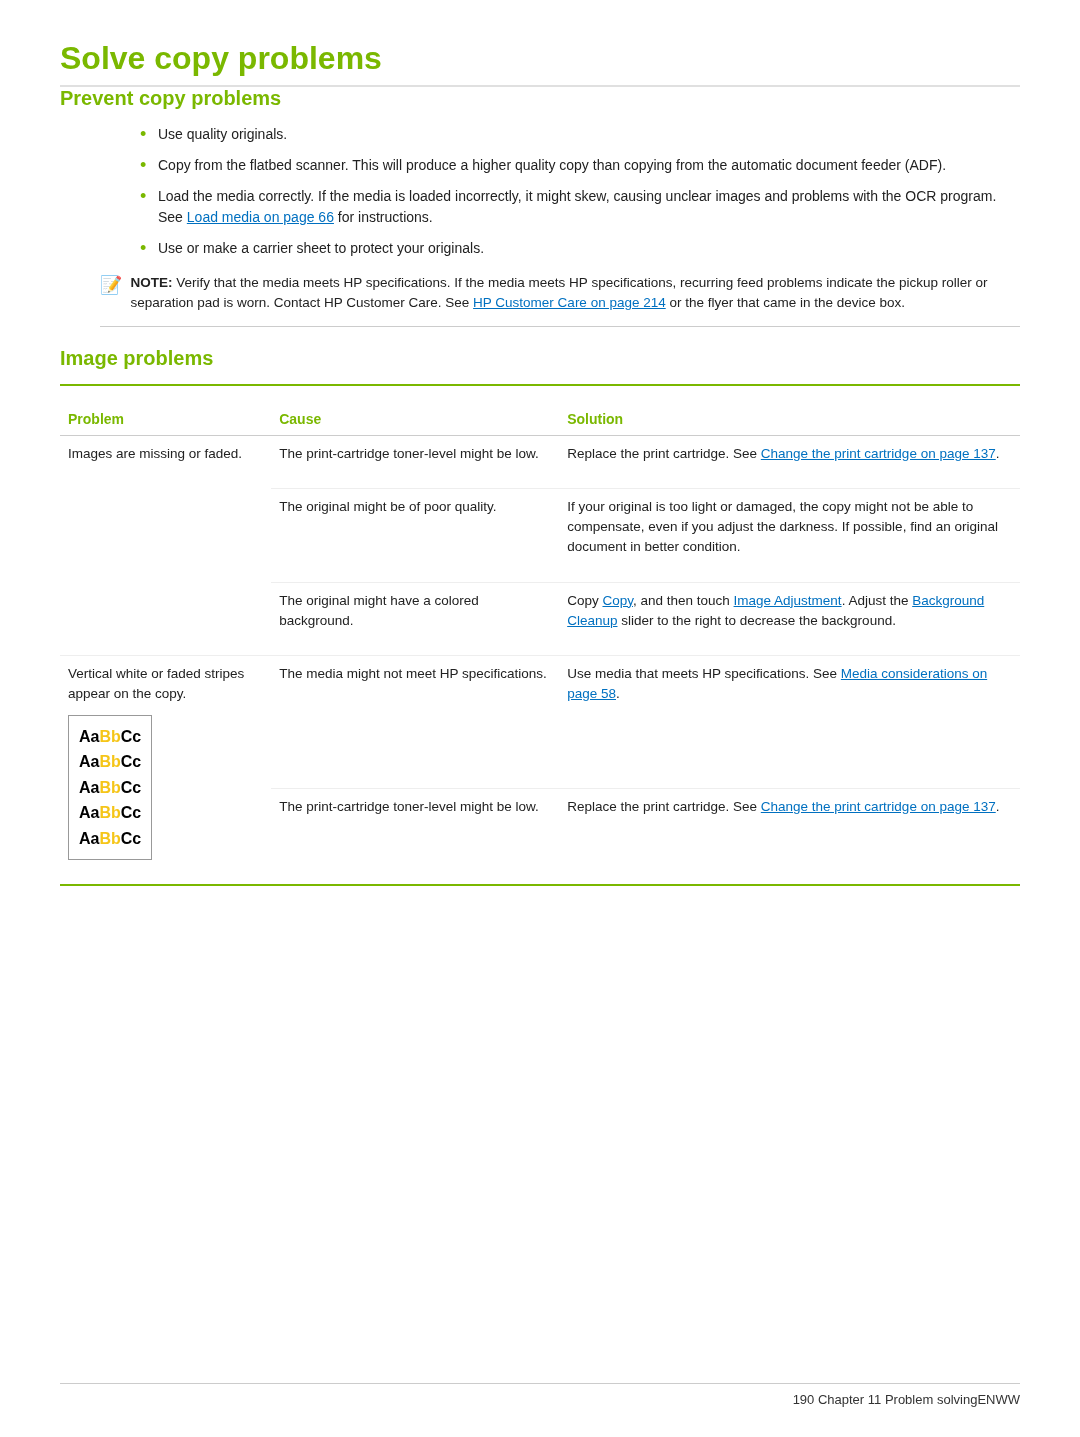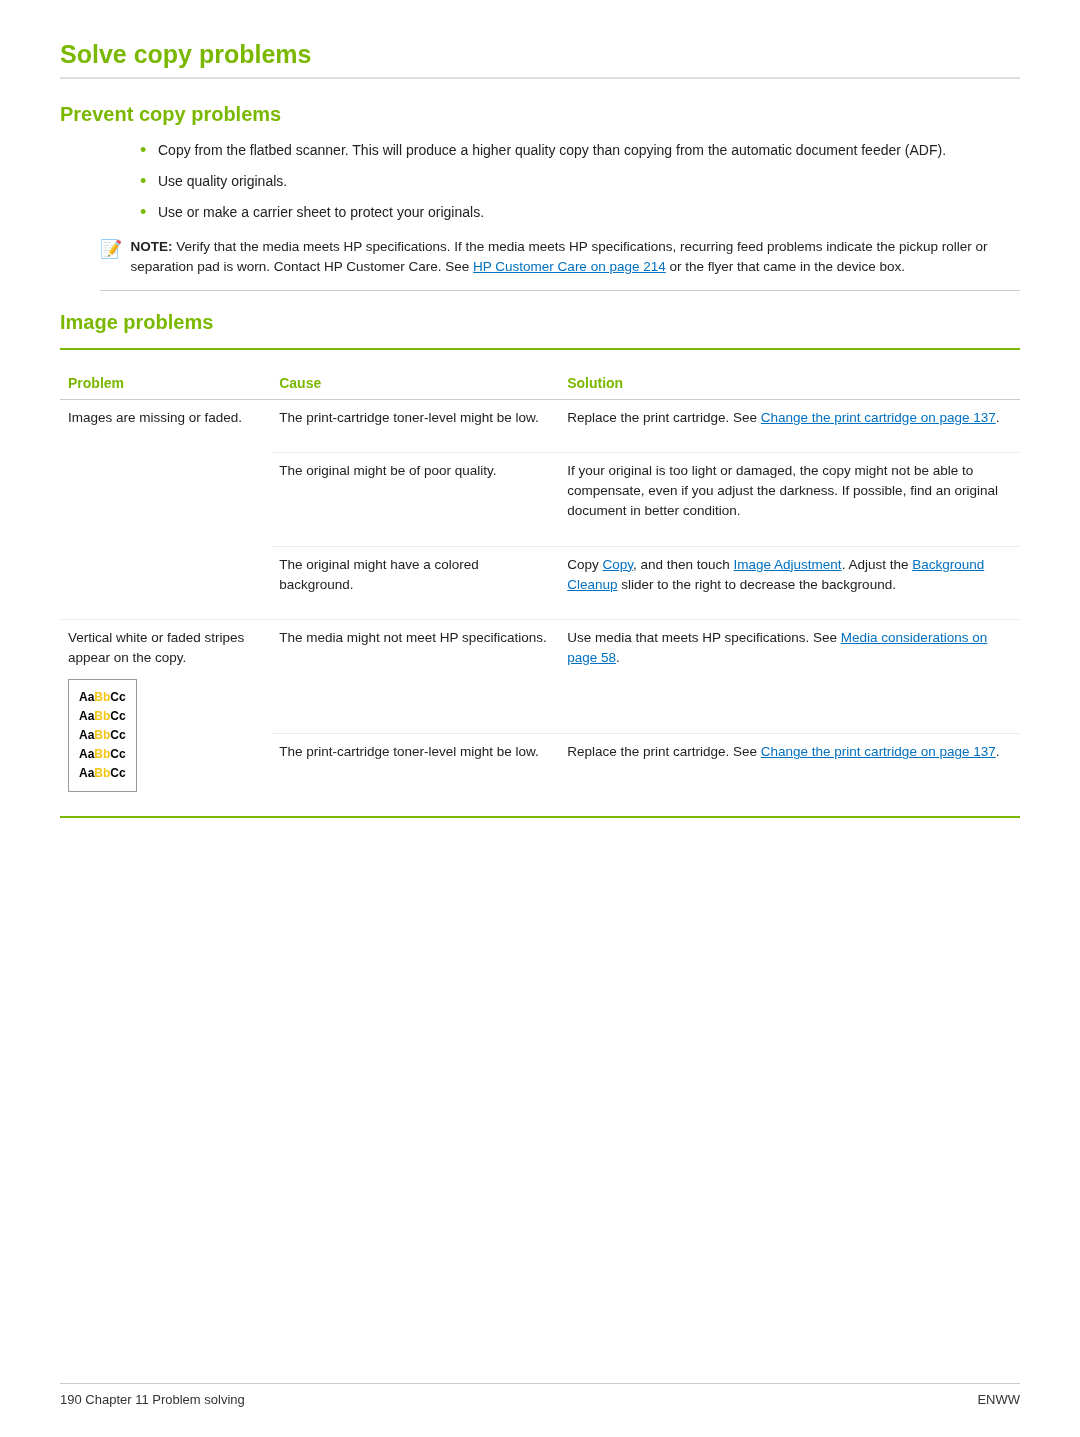--- a/index.html
+++ b/index.html
@@ -13,24 +13,23 @@
       font-size: 14px;
       color: #222;
       background: #fff;
       padding: 40px 60px 40px 60px;
       max-width: 1080px;
       min-height: 1437px;
       position: relative;
     }
 
     .page-title {
-      font-size: 25px;
-      font-weight: bold;
-      color: #7ab800;
-      margin-bottom: 24px;
+      font-size: 32px;
+      font-weight: bold;
+      color: #7ab800;
       border-bottom: 2px solid #e0e0e0;
       padding-bottom: 8px;
     }
 
     .section-title {
       font-size: 20px;
       font-weight: bold;
       color: #7ab800;
       margin-bottom: 14px;
     }
@@ -137,58 +136,61 @@
 
     .font-sample-box {
       border: 1px solid #999;
       padding: 8px 10px;
       display: inline-block;
       margin-top: 4px;
       line-height: 1.6;
     }
 
     .font-sample-box div {
-      font-size: 12px;
+      font-size: 16px;
     }
 
     .font-sample-box .black-part {
       color: #000;
       font-weight: bold;
     }
 
     .font-sample-box .yellow-part {
       color: #f5c518;
       font-weight: bold;
     }
 
     .page-footer {
       position: absolute;
       bottom: 30px;
       left: 60px;
       right: 60px;
       display: flex;
-      justify-content: space-between;
+      justify-content: flex-end;
       font-size: 13px;
       color: #333;
       border-top: 1px solid #ccc;
       padding-top: 8px;
     }
   </style>
 </head>
 <body>
 
 <h1 class="page-title">Solve copy problems</h1>
 
 <div>
   <h2 class="section-title">Prevent copy problems</h2>
 
 
   <ul class="bullet-list">
+    <li><span>Use quality originals.</span></li>
     <li><span>Copy from the flatbed scanner. This will produce a higher quality copy than copying from the automatic document feeder (ADF).</span></li>
-    <li><span>Use quality originals.</span></li>
+    <li>
+      <span>Load the media correctly. If the media is loaded incorrectly, it might skew, causing unclear images and problems with the OCR program. See </span><a class="link" href="#">Load media on page 66</a><span> for instructions.</span>
+    </li>
     <li><span>Use or make a carrier sheet to protect your originals.</span></li>
   </ul>
 
   <div class="note-box">
     <span class="note-icon">📝</span>
     <span class="note-text">
       <span class="note-label">NOTE:</span>
       <span>Verify that the media meets HP specifications. If the media meets HP specifications, recurring feed problems indicate the pickup roller or separation pad is worn. Contact HP Customer Care. See </span><a class="link" href="#">HP Customer Care on page 214</a><span> or the flyer that came in the device box.</span>
     </span>
   </div>

